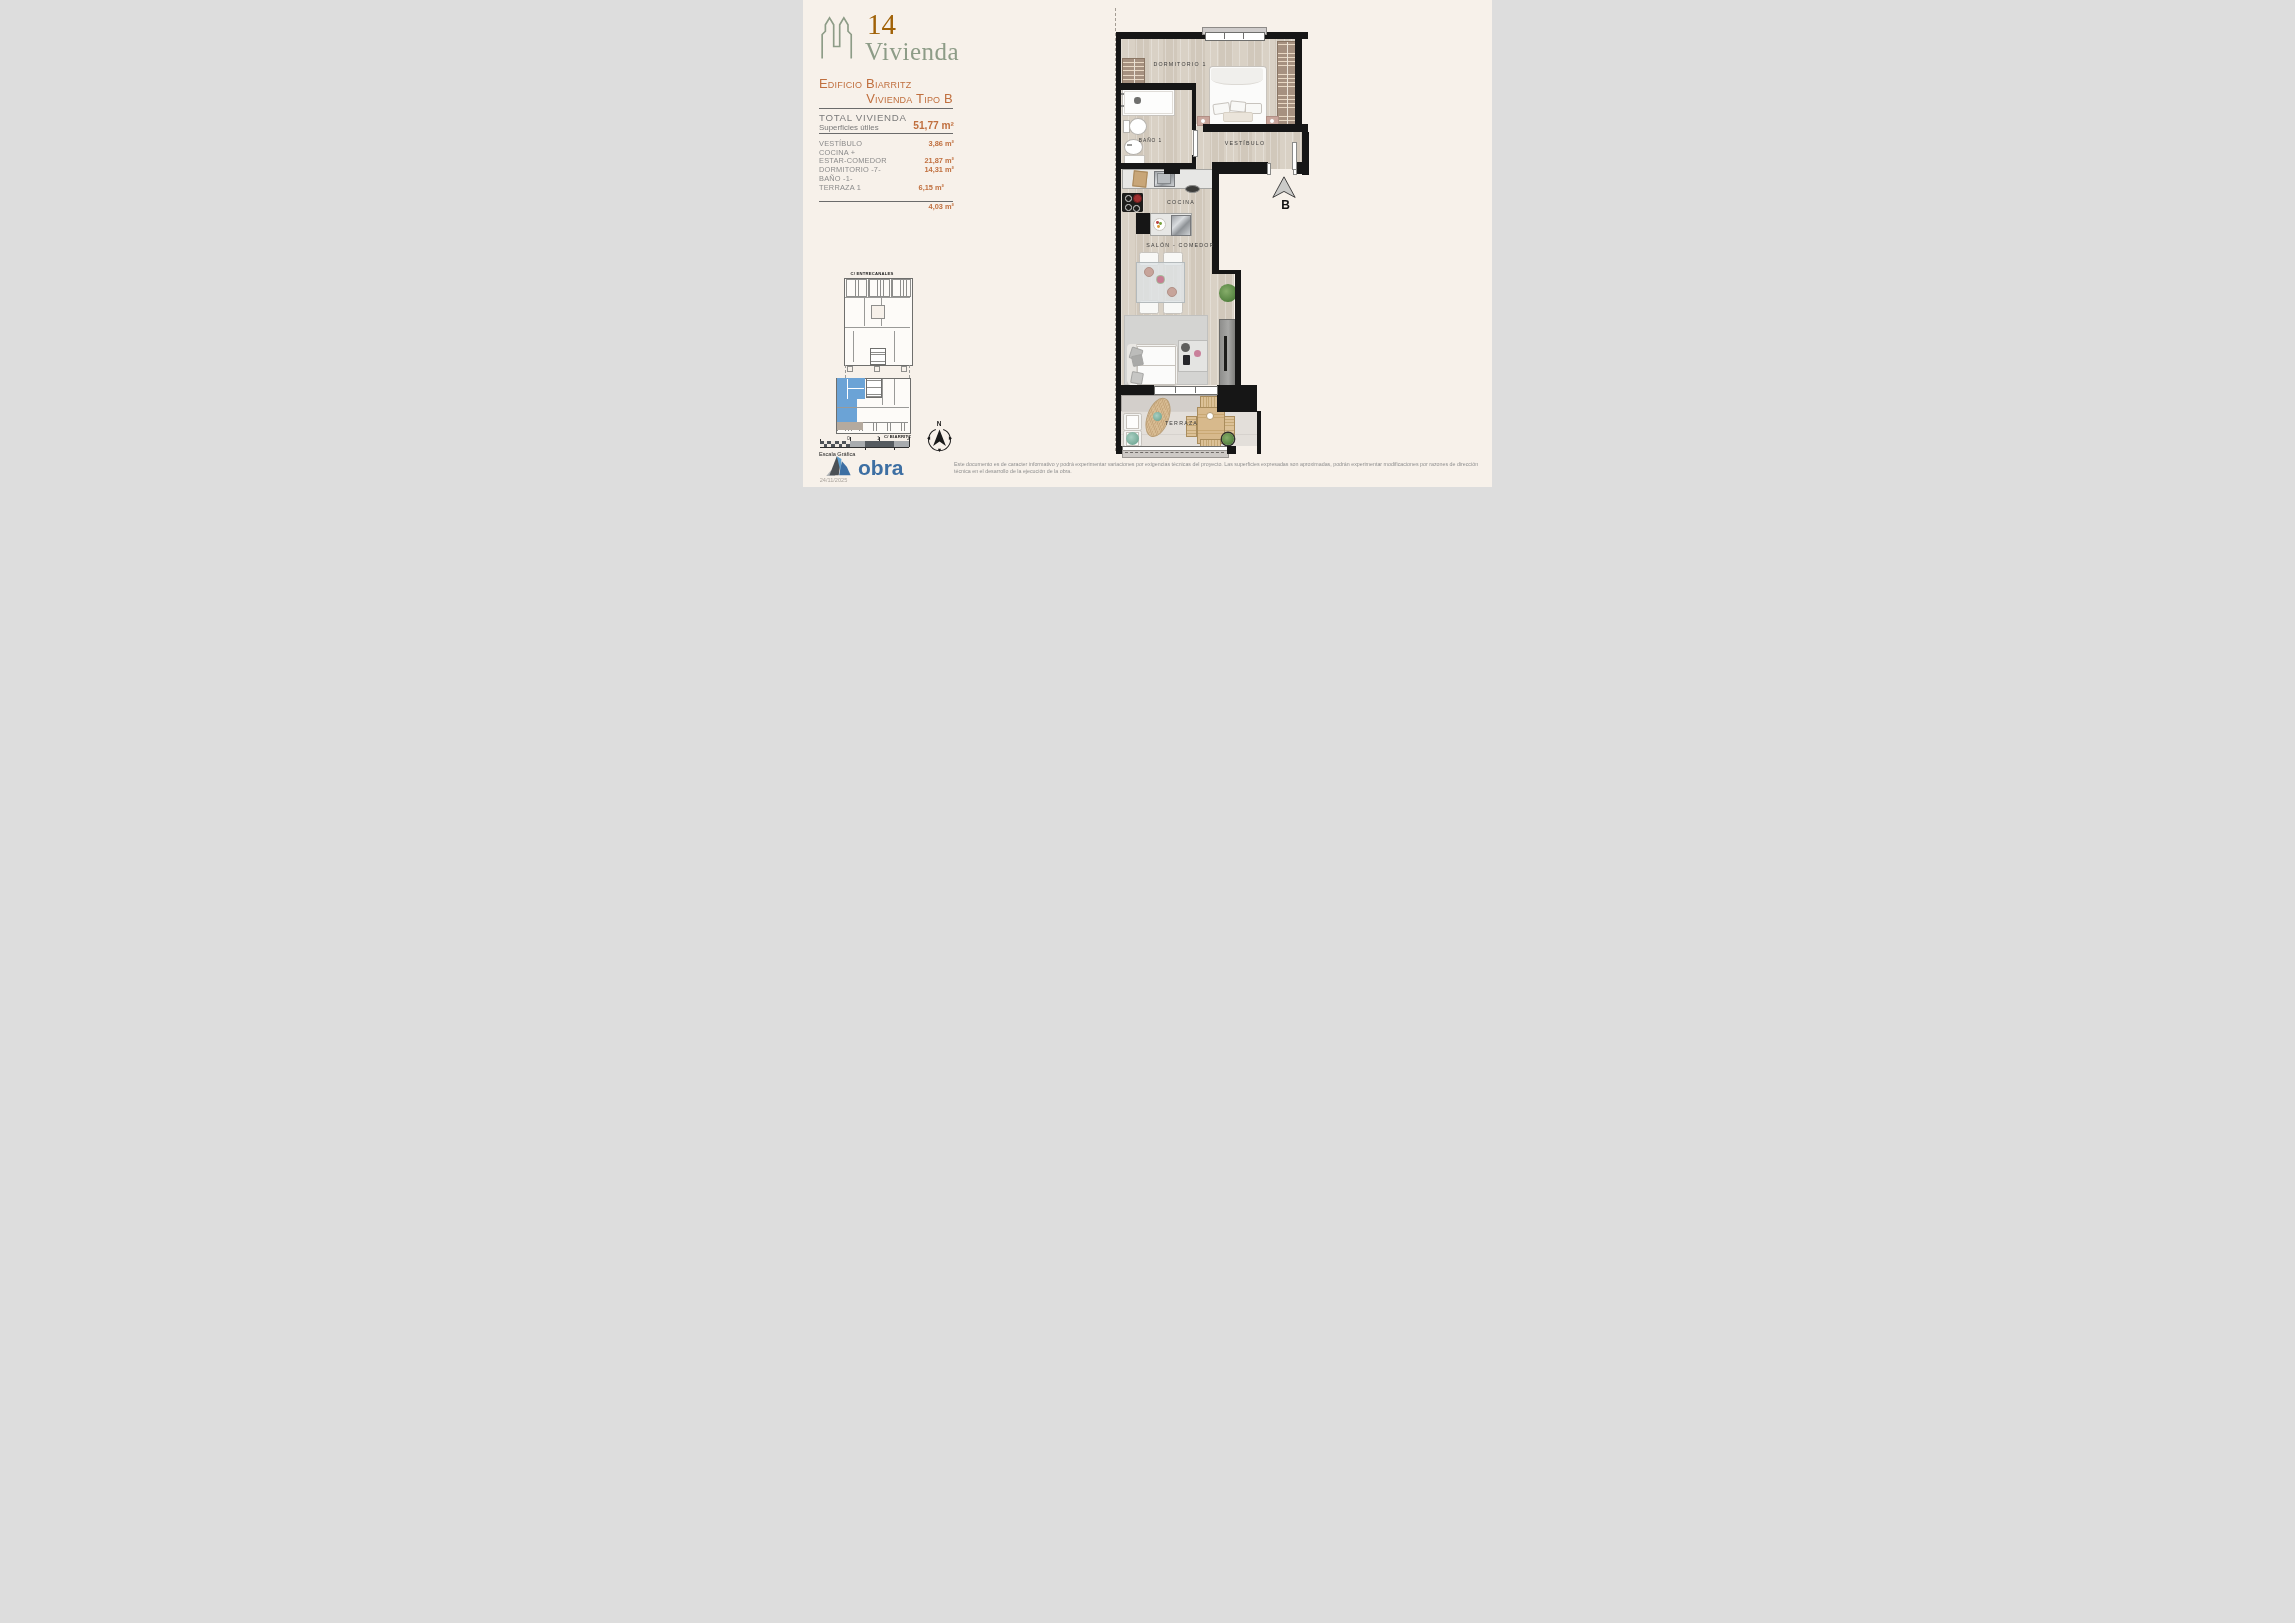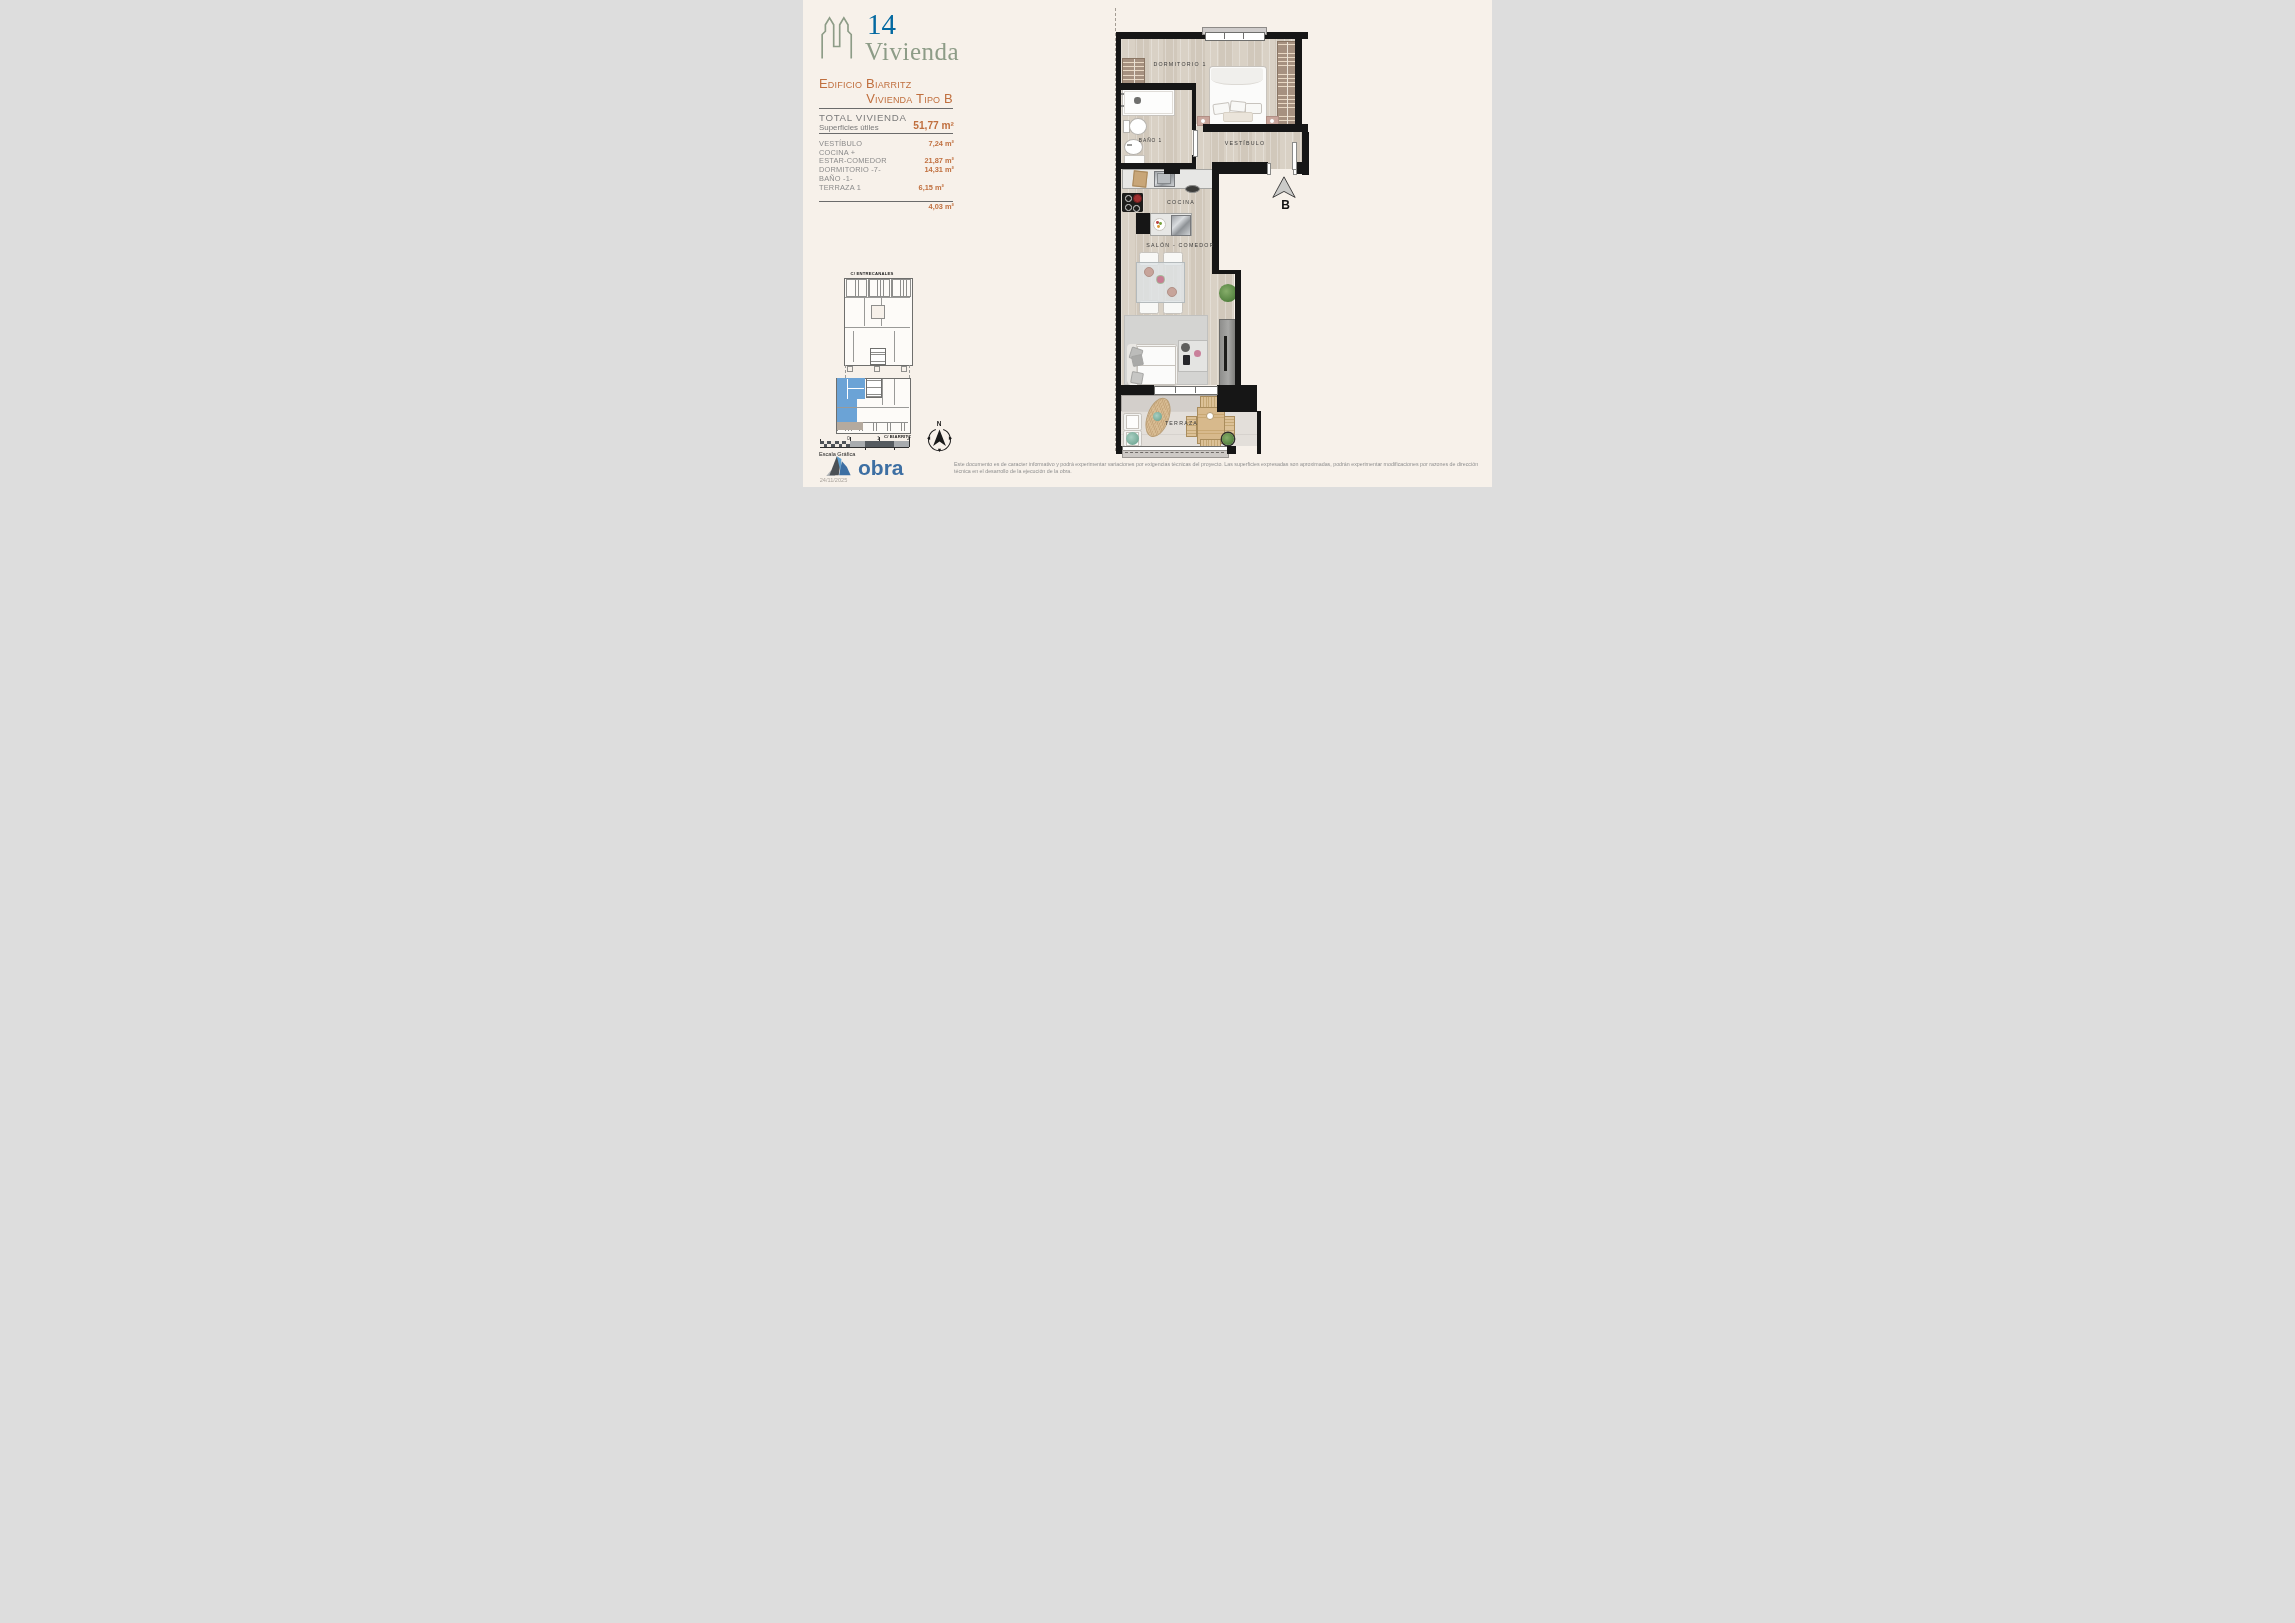--- a/index.html
+++ b/index.html
@@ -1,20 +1,20 @@
 <!DOCTYPE html>
 <html style="font-size:7.4px"><head>
 <meta charset="utf-8">
 <style>
   html,body{margin:0;padding:0;}
   body{background:#ddd;font-family:"Liberation Sans",sans-serif;}
   .page{position:relative;width:689px;height:487px;background:#f7f1ea;overflow:hidden;margin:0 auto;}
   .abs{position:absolute;}
   
-  .logo-num{font-family:"Liberation Serif",serif;color:#0369a1;font-size:29px;line-height:1;}
+  .logo-num{font-family:"Liberation Serif",serif;color:#a16207;font-size:29px;line-height:1;}
   .logo-name{font-family:"Liberation Serif",serif;color:#8d9c87;font-size:25px;line-height:1;letter-spacing:0.5px;}
   .title-line{font-variant:small-caps;font-weight:normal;color:#c06f3e;font-size:13px;line-height:1.1;letter-spacing:0.2px;}
   .rule{background:#6b6b6b;height:1.4px;}
   .tot-lbl{color:#7a7a7a;font-size:9.7px;letter-spacing:0.7px;}
   .tot-sub{color:#7a7a7a;font-size:7.9px;}
   .tot-val{color:#c06f3e;font-size:10.2px;font-weight:bold;text-align:right;}
   .row-lbl{color:#8a8a8a;font-size:7.4px;letter-spacing:0.2px;}
   .row-val{color:#c06f3e;font-size:7.4px;font-weight:bold;text-align:right;}
   
   .kp-street{color:#1d1d1d;font-size:4.2px;font-weight:bold;letter-spacing:0.2px;}
@@ -74,21 +74,21 @@
   <div class="abs title-line" style="left:16px;top:77px;width:134px;">Edificio Biarritz</div>
   <div class="abs title-line" style="left:16px;top:92px;width:134px;text-align:right;">Vivienda Tipo B</div>
 
   <div class="abs rule" style="left:16px;top:108px;width:134px;"></div>
   <div class="abs tot-lbl" style="left:16px;top:112px;">TOTAL VIVIENDA</div>
   <div class="abs tot-sub" style="left:16px;top:123px;">Superficies útiles</div>
   <div class="abs tot-val" style="left:86px;top:120px;width:65px;">51,77 m²</div>
   <div class="abs rule" style="left:16px;top:133px;width:134px;"></div>
 
   <div class="abs row-lbl" style="left:16px;top:139px;">VESTÍBULO</div>
-  <div class="abs row-val" style="left:86px;top:139px;width:65px;">7,24 m²</div>
+  <div class="abs row-val" style="left:86px;top:139px;width:65px;">3,86 m²</div>
   <div class="abs row-lbl" style="left:16px;top:148px;">COCINA +</div>
   <div class="abs row-val" style="left:86px;top:148px;width:65px;"></div>
   <div class="abs row-lbl" style="left:16px;top:156px;">ESTAR-COMEDOR</div>
   <div class="abs row-val" style="left:86px;top:156px;width:65px;">21,87 m²</div>
   <div class="abs row-lbl" style="left:16px;top:165px;">DORMITORIO -7-</div>
   <div class="abs row-val" style="left:86px;top:165px;width:65px;">14,31 m²</div>
   <div class="abs row-lbl" style="left:16px;top:174px;">BAÑO -1-</div>
   <div class="abs row-val" style="left:86px;top:174px;width:65px;margin-top:28px;">4,03 m²</div>
   <div class="abs row-lbl" style="left:16px;top:183px;">TERRAZA 1</div>
   <div class="abs row-val" style="left:76px;top:183px;width:65px;">6,15 m²</div>

